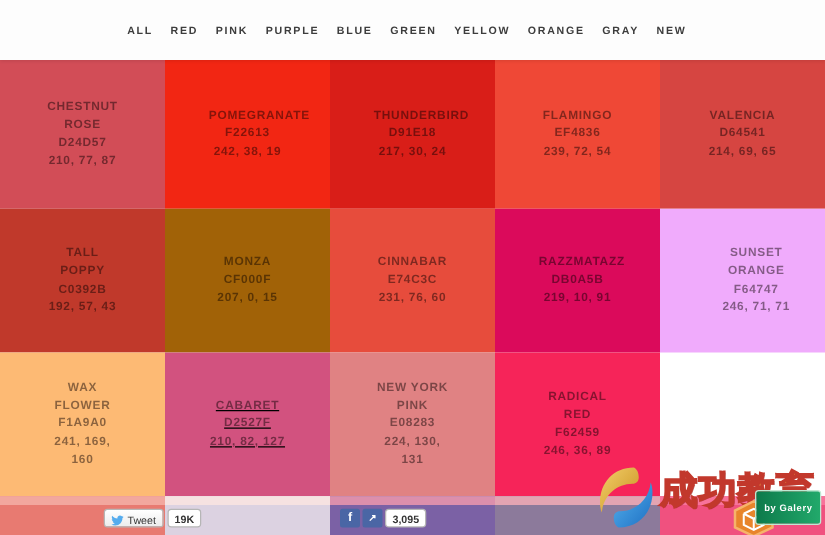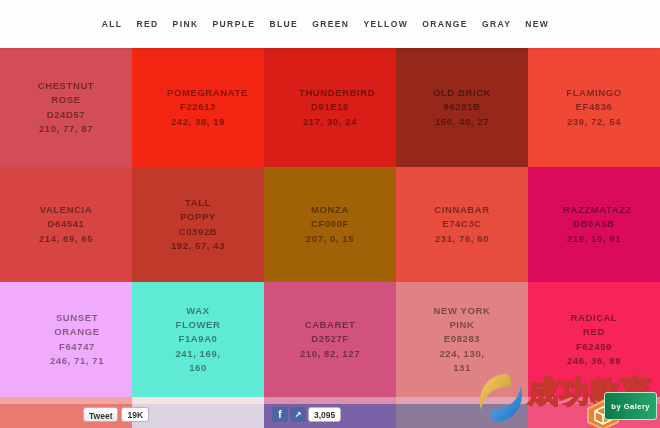--- a/index.html
+++ b/index.html
@@ -23,21 +23,21 @@
 
   
   .partial-row { position:absolute; top:397px; left:0; width:660px; height:31px; display:flex; }
   .strip { width:132px; height:31px; position:relative; }
   .strip .sliver { position:absolute; top:0; left:0; width:100%; height:7px; }
 
   
   .tweet-widget { position:absolute; left:83px; top:407px; display:flex; align-items:center; gap:3px; z-index:8; }
   .btn-chip { height:15px; display:flex; align-items:flex-end; gap:3px; padding:0 5px;
     background:linear-gradient(#ffffff,#ececec); border:1px solid #b6b6b6; border-radius:3px;
-    font-size:8.5px; font-weight:bold; color:#333; cursor:pointer;flex-direction:column; }
+    font-size:8.5px; font-weight:normal; color:#333; cursor:pointer; }
   .count-chip { height:15px; display:flex; align-items:center; padding:0 5px;
     background:#fff; border:1px solid #b6b6b6; border-radius:3px;
     font-size:8.5px; font-weight:bold; color:#333; cursor:pointer; }
   .fb-widget { position:absolute; left:272px; top:407px; display:flex; align-items:center; gap:2px; z-index:8; }
   .fb-box { width:16px; height:15px; background:#4a66a5; border-radius:2px; color:#fff;
     font-size:10px; font-weight:bold; display:flex; align-items:center; justify-content:center; cursor:pointer; }
   .fb-box.small-glyph { font-size:8px; }
 
   
   .watermark { position:absolute; right:0; bottom:0; width:216px; height:76px; z-index:9; pointer-events:none; }
@@ -89,27 +89,20 @@
   </div>
 
   <div class="swatch" style="background: rgb(217, 30, 24);">
     <div class="swatch-text">
       <div class="swatch-name">THUNDERBIRD</div>
       <div class="swatch-hex">D91E18</div>
       <div class="swatch-rgb">217, 30, 24</div>
     </div>
   </div>
 
-  <div class="swatch" style="background: rgb(150, 40, 27);">
-    <div class="swatch-text">
-      <div class="swatch-name">OLD BRICK</div>
-      <div class="swatch-hex">96281B</div>
-      <div class="swatch-rgb">150, 40, 27</div>
-    </div>
-  </div>
 
   <div class="swatch" style="background: rgb(239, 72, 54);">
     <div class="swatch-text">
       <div class="swatch-name">FLAMINGO</div>
       <div class="swatch-hex">EF4836</div>
       <div class="swatch-rgb">239, 72, 54</div>
     </div>
   </div>
 
   <div class="swatch" style="background: rgb(214, 69, 65);">
@@ -153,29 +146,29 @@
   </div>
 
   <div class="swatch" style="background: #f0abfc; padding-left: 22px;">
     <div class="swatch-text">
       <div class="swatch-name">SUNSET ORANGE</div>
       <div class="swatch-hex">F64747</div>
       <div class="swatch-rgb">246, 71, 71</div>
     </div>
   </div>
 
-  <div class="swatch" style="background: #5eead4;">
+  <div class="swatch" style="background: #fdba74;">
     <div class="swatch-text">
       <div class="swatch-name">WAX FLOWER</div>
       <div class="swatch-hex">F1A9A0</div>
       <div class="swatch-rgb">241, 169, 160</div>
     </div>
   </div>
 
-  <div class="swatch" style="background: rgb(210, 82, 127);">
+  <div class="swatch" style="background: rgb(210, 82, 127); text-decoration: underline;">
     <div class="swatch-text">
       <div class="swatch-name">CABARET</div>
       <div class="swatch-hex">D2527F</div>
       <div class="swatch-rgb">210, 82, 127</div>
     </div>
   </div>
 
   <div class="swatch" style="background: rgb(224, 130, 131);">
     <div class="swatch-text">
       <div class="swatch-name">NEW YORK PINK</div>

